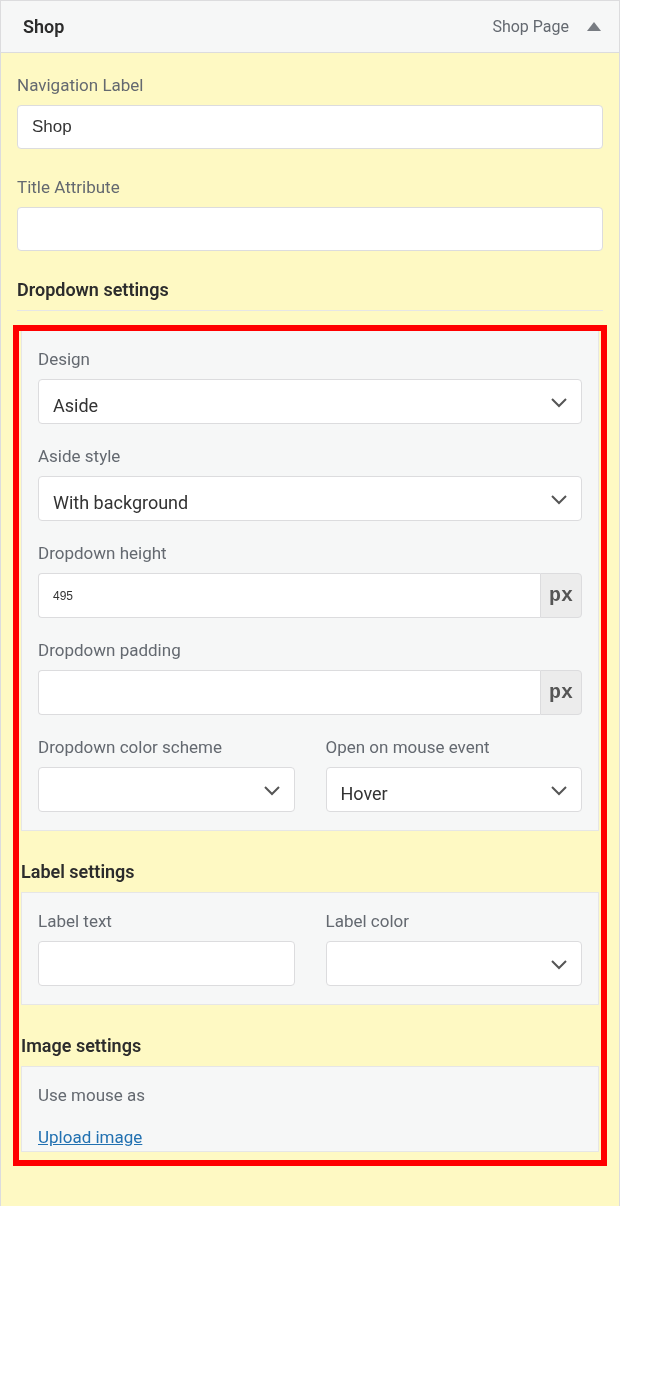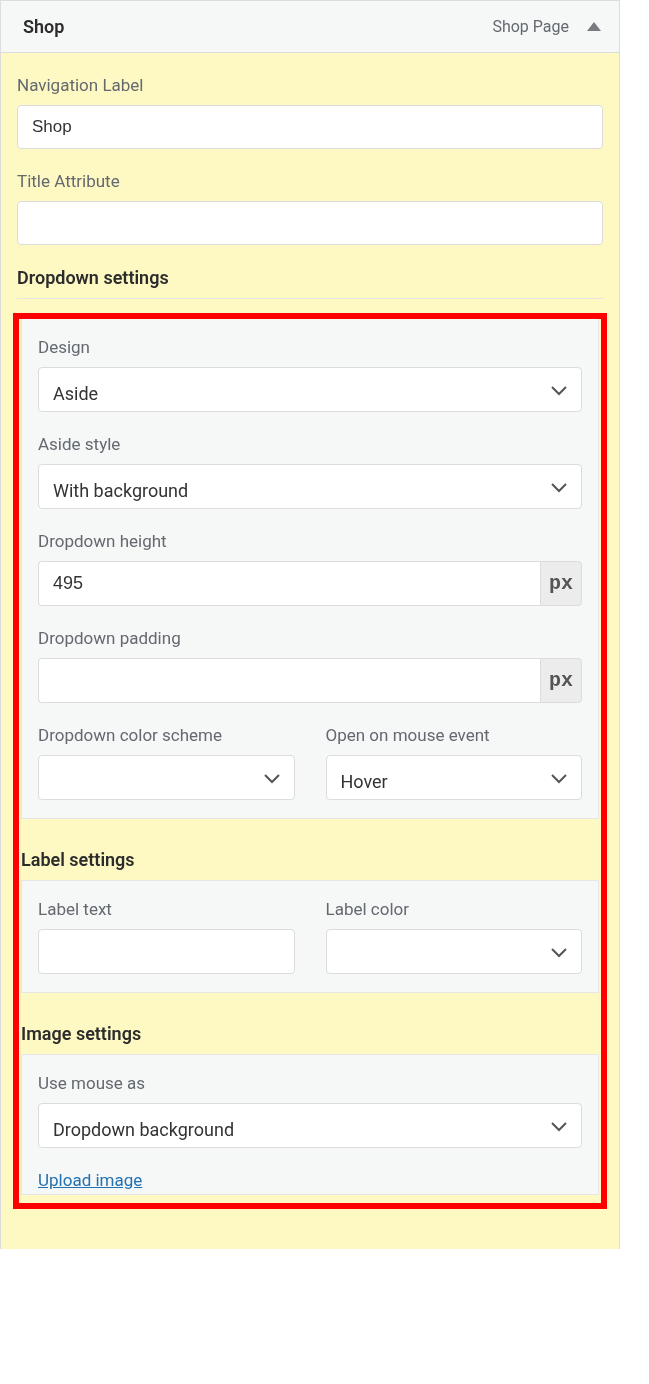--- a/index.html
+++ b/index.html
@@ -58,21 +58,21 @@
   .text-input {
     width: 100%;
     height: 44px;
     padding: 0 14px;
     border: 1px solid #dcdcde;
     border-radius: 4px;
     background: #fff;
     font-size: 17px;
     color: #333;
   }
-  .field-block { margin-bottom: 22px; }
+  .field-block { margin-bottom: 28px; }
 
   .section-title {
     font-size: 18px;
     font-weight: 600;
     color: #2c2c2c;
     padding-bottom: 10px;
     border-bottom: 1px solid #e6e6e6;
     margin-bottom: 0;
   }
 
@@ -113,21 +113,21 @@
   .chevron svg { display: block; }
 
   .px-group { display: flex; width: 100%; }
   .px-input {
     flex: 1;
     height: 45px;
     border: 1px solid #dcdcde;
     border-right: none;
     border-radius: 4px 0 0 4px;
     padding: 0 14px;
-    font-size: 18px;
+    font-size: 12px;
     background: #fff;
     color: #333;
   }
   .px-addon {
     width: 42px;
     height: 45px;
     display: flex;
     align-items: center;
     justify-content: center;
     background: #ececec;
@@ -293,30 +293,20 @@
               </span>
             </div>
           </div>
         </div>
       </div>
 
       <div class="sub-section-title">Image settings</div>
       <div class="inner-panel" style="padding-bottom:4px;">
         <div class="field-block-inner">
           <span class="field-label-inner">Use mouse as</span>
-          <div class="select-wrap">
-            <div class="select-box">
-                <span>Dropdown background</span>
-              </div>
-            <span class="chevron">
-              <svg width="18" height="12" viewBox="0 0 18 12">
-                  <path d="M2 3 L9 10 L16 3" stroke="#555" stroke-width="2" fill="none"></path>
-                </svg>
-            </span>
-          </div>
         </div>
         <span class="link">Upload image</span>
       </div>
 
     </div>
 
     <div style="height:40px;"></div>
   </div>
 
 </div>

